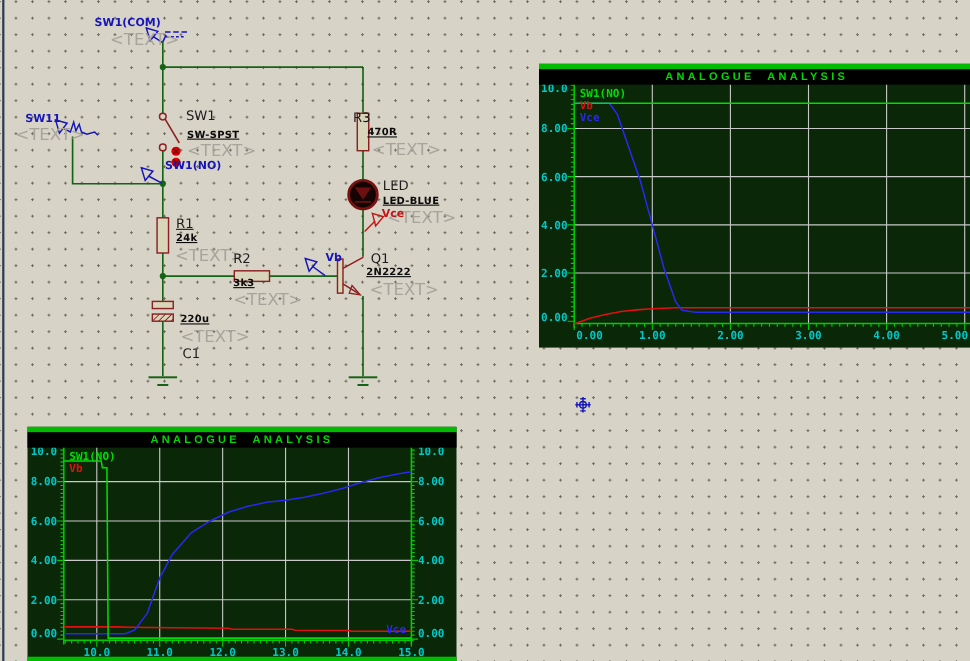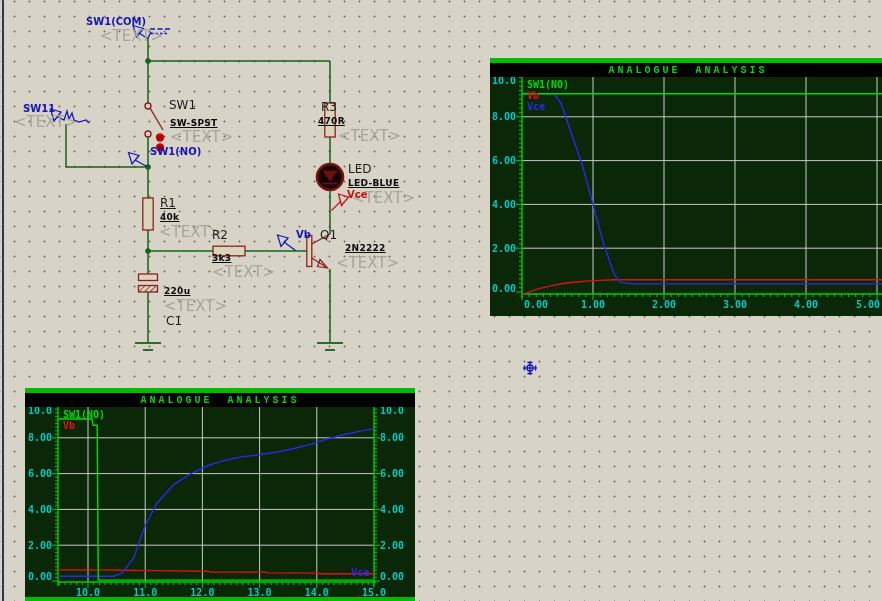--- a/index.html
+++ b/index.html
@@ -21,21 +21,21 @@
   .graph-window{position:absolute;background:#0a2808;}
   #graph-top{left:490px;top:58px;width:396px;height:258px;}
   #graph-bottom{left:25px;top:388px;width:390px;height:213px;}
   .graph-strip{position:absolute;left:0;top:0;right:0;height:5px;background:#00bb00;}
   .graph-strip-bottom{position:absolute;left:0;bottom:0;right:0;height:4px;background:#00bb00;}
   .graph-titlebar{
     position:absolute;left:0;top:5px;right:0;height:14px;background:#000000;
     display:flex;align-items:center;justify-content:center;
   }
   .graph-title{
-    font-family:Liberation Mono, monospace;font-size:10px;font-weight:bold;
+    font-family:Liberation Sans, sans-serif;font-size:10px;font-weight:bold;
     color:#00d800;letter-spacing:3px;word-spacing:6px;
   }
   .graph-plot{position:absolute;left:0;top:0;}
   .gtext{font-family:"DejaVu Sans Mono",monospace;font-size:10px;font-weight:bold;}
 </style>
 </head>
 <body>
 
 <div id="left-edge"></div>
 
@@ -159,33 +159,33 @@
 <div id="schematic-labels" style="position:absolute;left:0;top:0;width:882px;height:508px;pointer-events:none;">
     <div class="slabel blue" style="left: 86px; top: 16px;">SW1(COM)</div>
     <div class="slabel txt" style="left: 100px; top: 28px;">&lt;TEXT&gt;</div>
     <div class="slabel blue" style="left: 23px; top: 103px;">SW11</div>
     <div class="slabel txt" style="left: 14px; top: 114px;">&lt;TEXT&gt;</div>
     <div class="slabel blue" style="left: 150px; top: 146px;">SW1(NO)</div>
     <div class="slabel ref" style="left: 169px; top: 99px;">SW1</div>
     <div class="slabel val" style="left: 170px; top: 119px;">SW-SPST</div>
     <div class="slabel txt" style="left: 170px; top: 129px;">&lt;TEXT&gt;</div>
     <div class="slabel ref" style="left: 160px; top: 197px; text-decoration: underline;">R1</div>
-    <div class="slabel val" style="left: 160px; top: 213px;">40k</div>
+    <div class="slabel val" style="left: 160px; top: 213px;">24k</div>
     <div class="slabel txt" style="left: 159px; top: 224px;">&lt;TEXT&gt;</div>
     <div class="slabel ref" style="left: 212px; top: 229px;">R2</div>
     <div class="slabel val" style="left: 212px; top: 254px;">3k3</div>
     <div class="slabel txt" style="left: 212px; top: 264px;">&lt;TEXT&gt;</div>
     <div class="slabel ref" style="left: 321px; top: 101px;">R3</div>
-    <div class="slabel val" style="left: 318px; top: 117px; text-align: right;">470R</div>
+    <div class="slabel val" style="left: 334px; top: 117px; text-align: right;">470R</div>
     <div class="slabel txt" style="left: 338px; top: 128px;">&lt;TEXT&gt;</div>
     <div class="slabel ref" style="left: 166px; top: 271px; margin-top: 44px;">C1</div>
     <div class="slabel val" style="left: 164px; top: 287px;">220u</div>
     <div class="slabel txt" style="left: 164px; top: 298px;">&lt;TEXT&gt;</div>
-    <div class="slabel ref" style="left: 320px; top: 229px; text-align: center;">Q1</div>
-    <div class="slabel val" style="left: 333px; top: 244px; margin-left: 12px;">2N2222</div>
+    <div class="slabel ref" style="left: 337px; top: 229px; text-align: center;">Q1</div>
+    <div class="slabel val" style="left: 333px; top: 244px;">2N2222</div>
     <div class="slabel txt" style="left: 336px; top: 255px;">&lt;TEXT&gt;</div>
     <div class="slabel ref" style="left: 348px; top: 163px; text-align: center;">LED</div>
     <div class="slabel val" style="left: 348px; top: 179px;">LED-BLUE</div>
     <div class="slabel txt" style="left: 352px; top: 190px;">&lt;TEXT&gt;</div>
     <div class="slabel red" style="left: 347px; top: 189px;">Vce</div>
     <div class="slabel blue" style="left: 296px; top: 229px;">Vb</div>
   </div>
 
 <div id="graph-top" class="graph-window">
   <svg class="graph-plot" width="396" height="258" viewBox="0 0 396 258">

